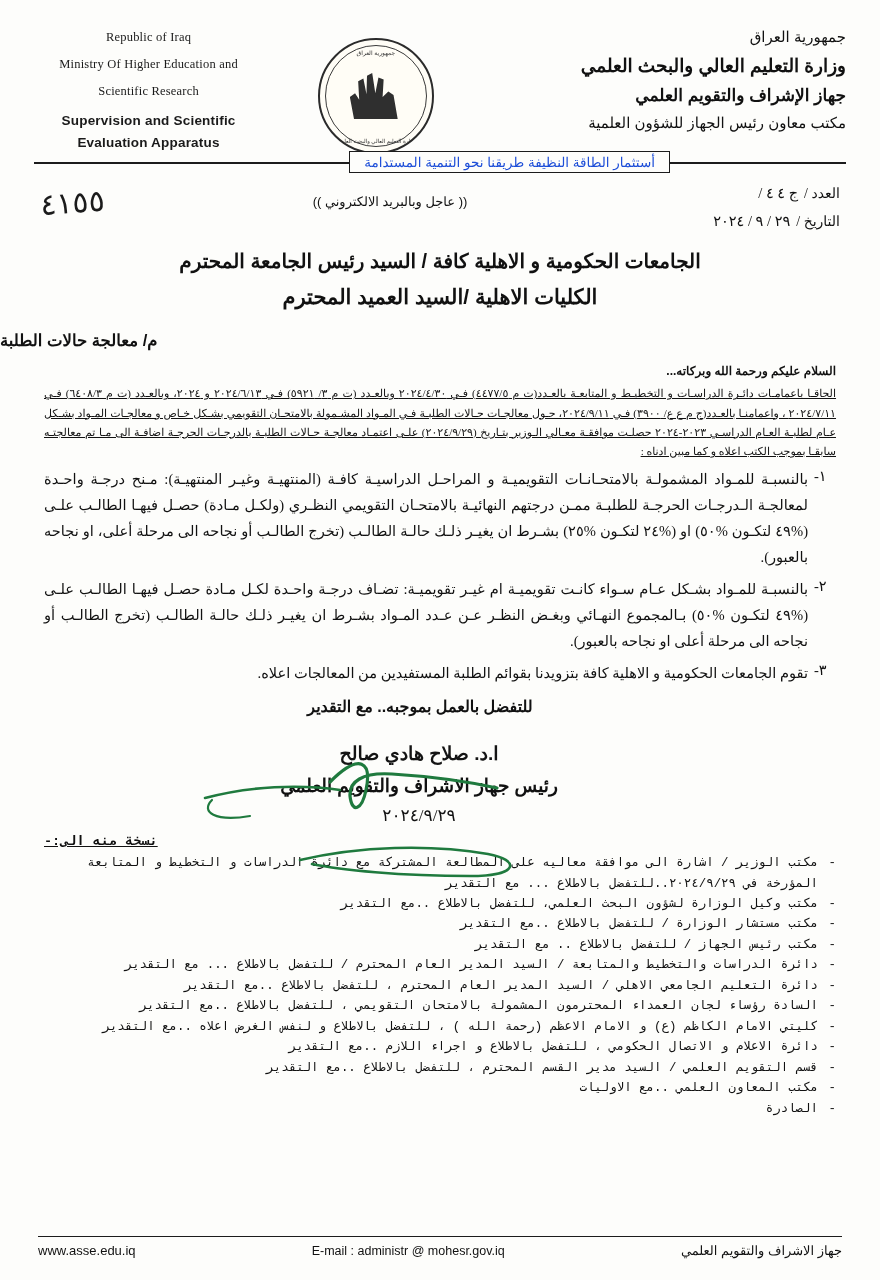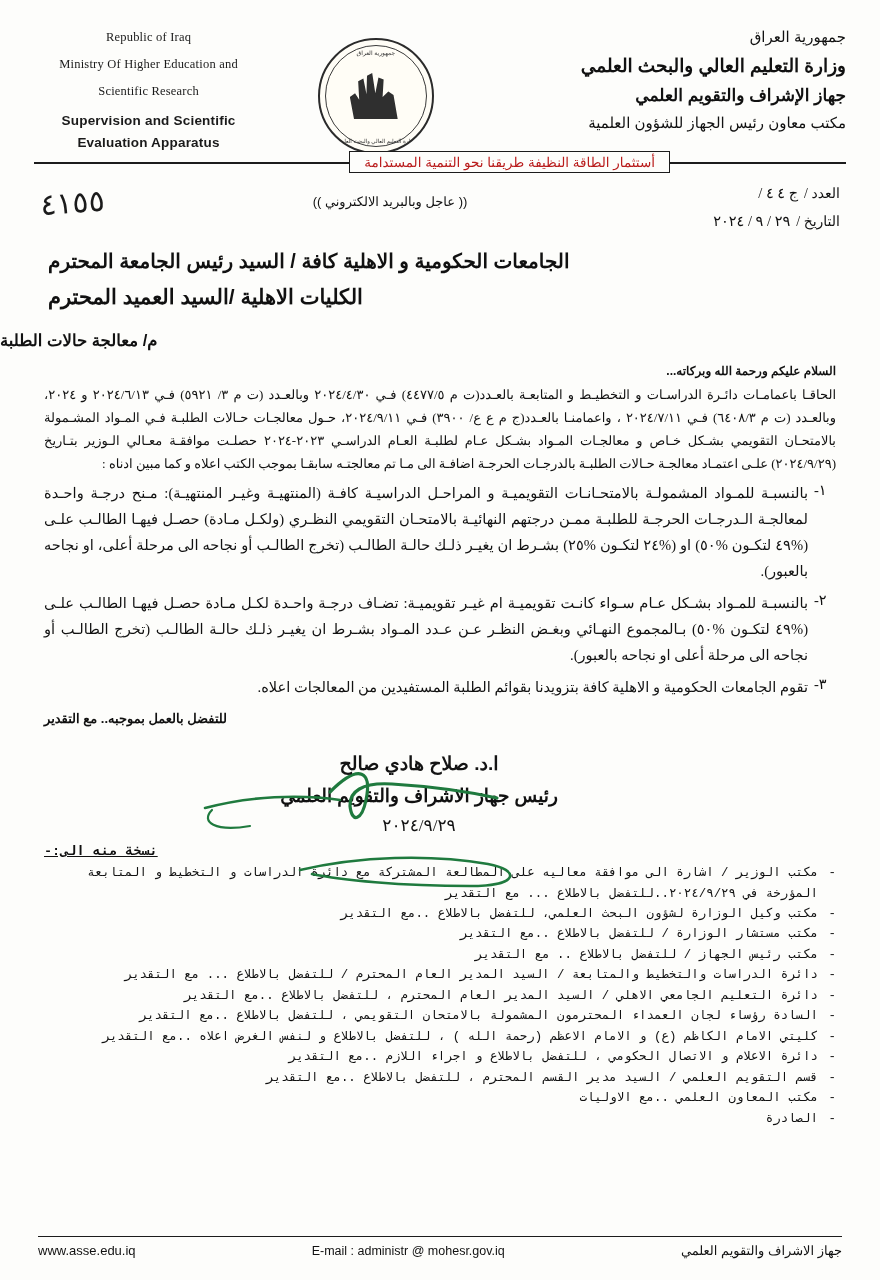--- a/index.html
+++ b/index.html
@@ -142,21 +142,21 @@
   .slogan-box {
     position: absolute;
     right: 210px;
     top: -11px;
     background: #fdfdfb;
     border: 1.5px solid #1c1c1c;
     padding: 2px 14px;
     direction: rtl;
     font-family: "Liberation Sans", sans-serif;
     font-size: 13.5px;
-    color: #b91c1c;
+    color: #1d4ed8;
   }
 
   
   .meta-row {
     display: flex;
     justify-content: space-between;
     align-items: flex-start;
     padding: 16px 40px 0 40px;
     direction: rtl;
   }
@@ -189,21 +189,21 @@
     font-family: "Liberation Sans", sans-serif;
     font-size: 13px;
     padding-top: 14px;
     flex: 1;
     text-align: center;
   }
 
   
   .addressees {
     direction: rtl;
-    text-align: left;
+    text-align: center;
     padding: 14px 48px 0 48px;
     font-family: "Liberation Sans", sans-serif;
   }
   .addressees .a1 {
     font-size: 20px;
     font-weight: bold;
     margin-bottom: 12px;
   }
   .addressees .a2 {
     font-size: 21px;
@@ -226,25 +226,26 @@
     padding: 14px 44px 0 44px;
     font-family: "Liberation Serif", serif;
   }
   .greeting {
     font-family: "Liberation Sans", sans-serif;
     font-size: 12px;
     font-weight: bold;
     margin-bottom: 6px;
   }
   .para {
-    font-size: 13px;
+    font-size: 11px;
     line-height: 1.75;
     text-align: justify;
     text-justify: inter-word;
     margin-bottom: 4px;
+    text-decoration: underline;
   }
   ol.items {
     list-style: none;
     margin: 6px 0 0 0;
     padding: 0;
   }
   ol.items li {
     display: flex;
     flex-direction: row;
     gap: 6px;
@@ -257,23 +258,23 @@
     padding-top: 1px;
   }
   ol.items li .txt {
     flex: 1;
     font-size: 14.6px;
     line-height: 1.78;
     text-align: justify;
   }
   .closing {
     font-family: "Liberation Sans", sans-serif;
-    font-size: 13px;
-    font-weight: bold;
-    text-align: left;
+    font-size: 16px;
+    font-weight: bold;
+    text-align: center;
     margin-top: 10px;
     padding-right: 40px;
   }
 
   
   .signature {
     direction: rtl;
     text-align: center;
     margin-top: 26px;
     position: relative;

